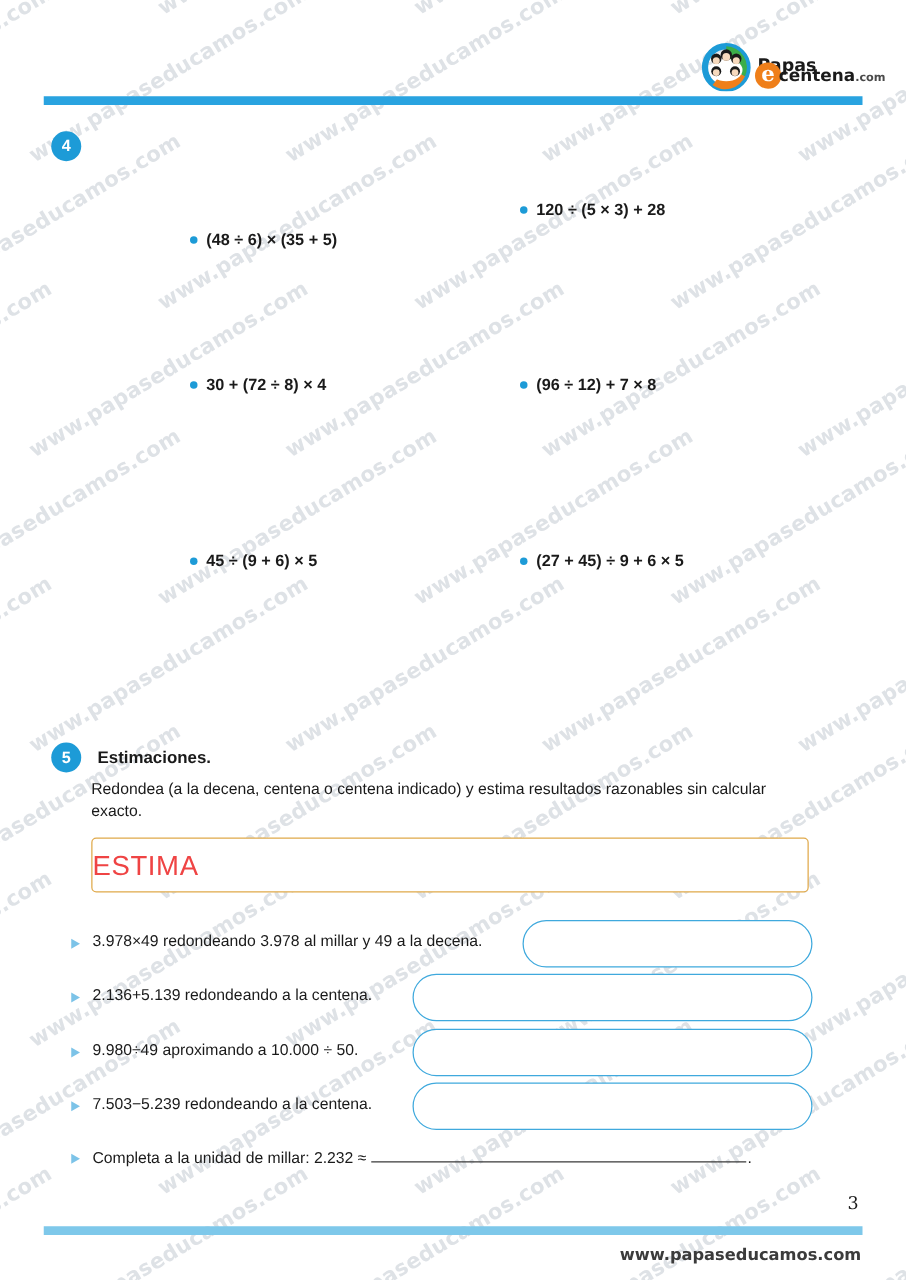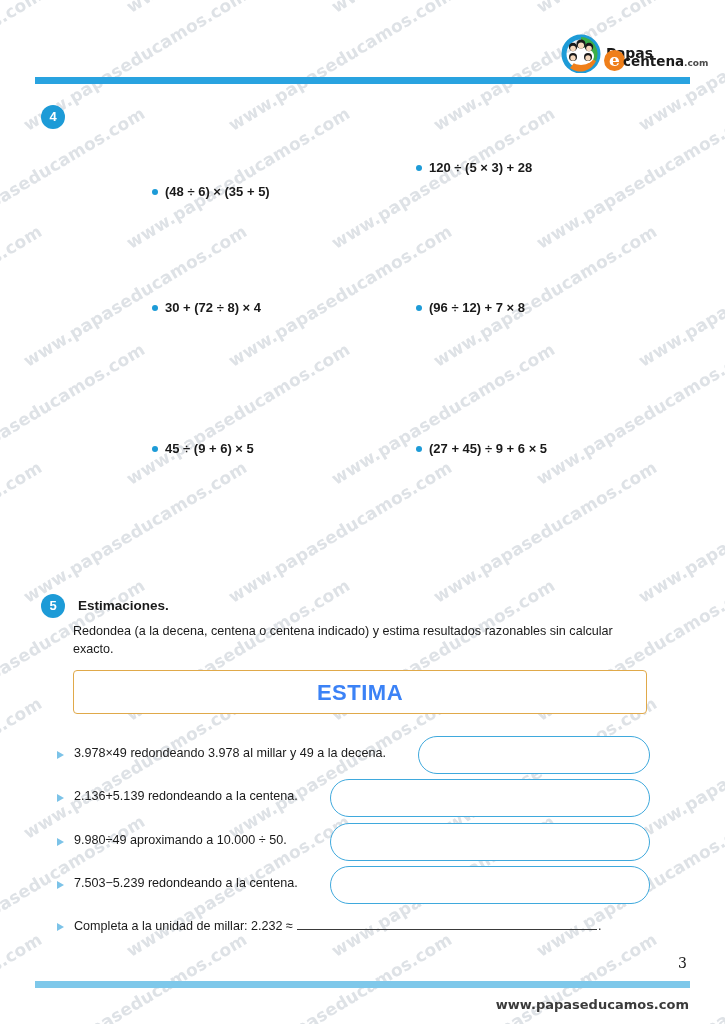--- a/index.html
+++ b/index.html
@@ -176,24 +176,24 @@
     top: 670px;
     width: 572px;
     height: 42px;
     border: 1.6px solid #e0a94a;
     border-radius: 4px;
     background: #ffffff;
   }
   .estima-text {
     position: absolute;
     left: 0; right: 0; top: 9px;
-    text-align: center;
+    text-align: left;
     font-size: 22px;
-    font-weight: 700;
-    color: #3b82f6;
+    font-weight: 400;
+    color: #ef4444;
     letter-spacing: .5px;
   }
 
   .est-row {
     position: absolute;
     left: 57px;
   }
   .tri {
     position: absolute;
     left: 0;

